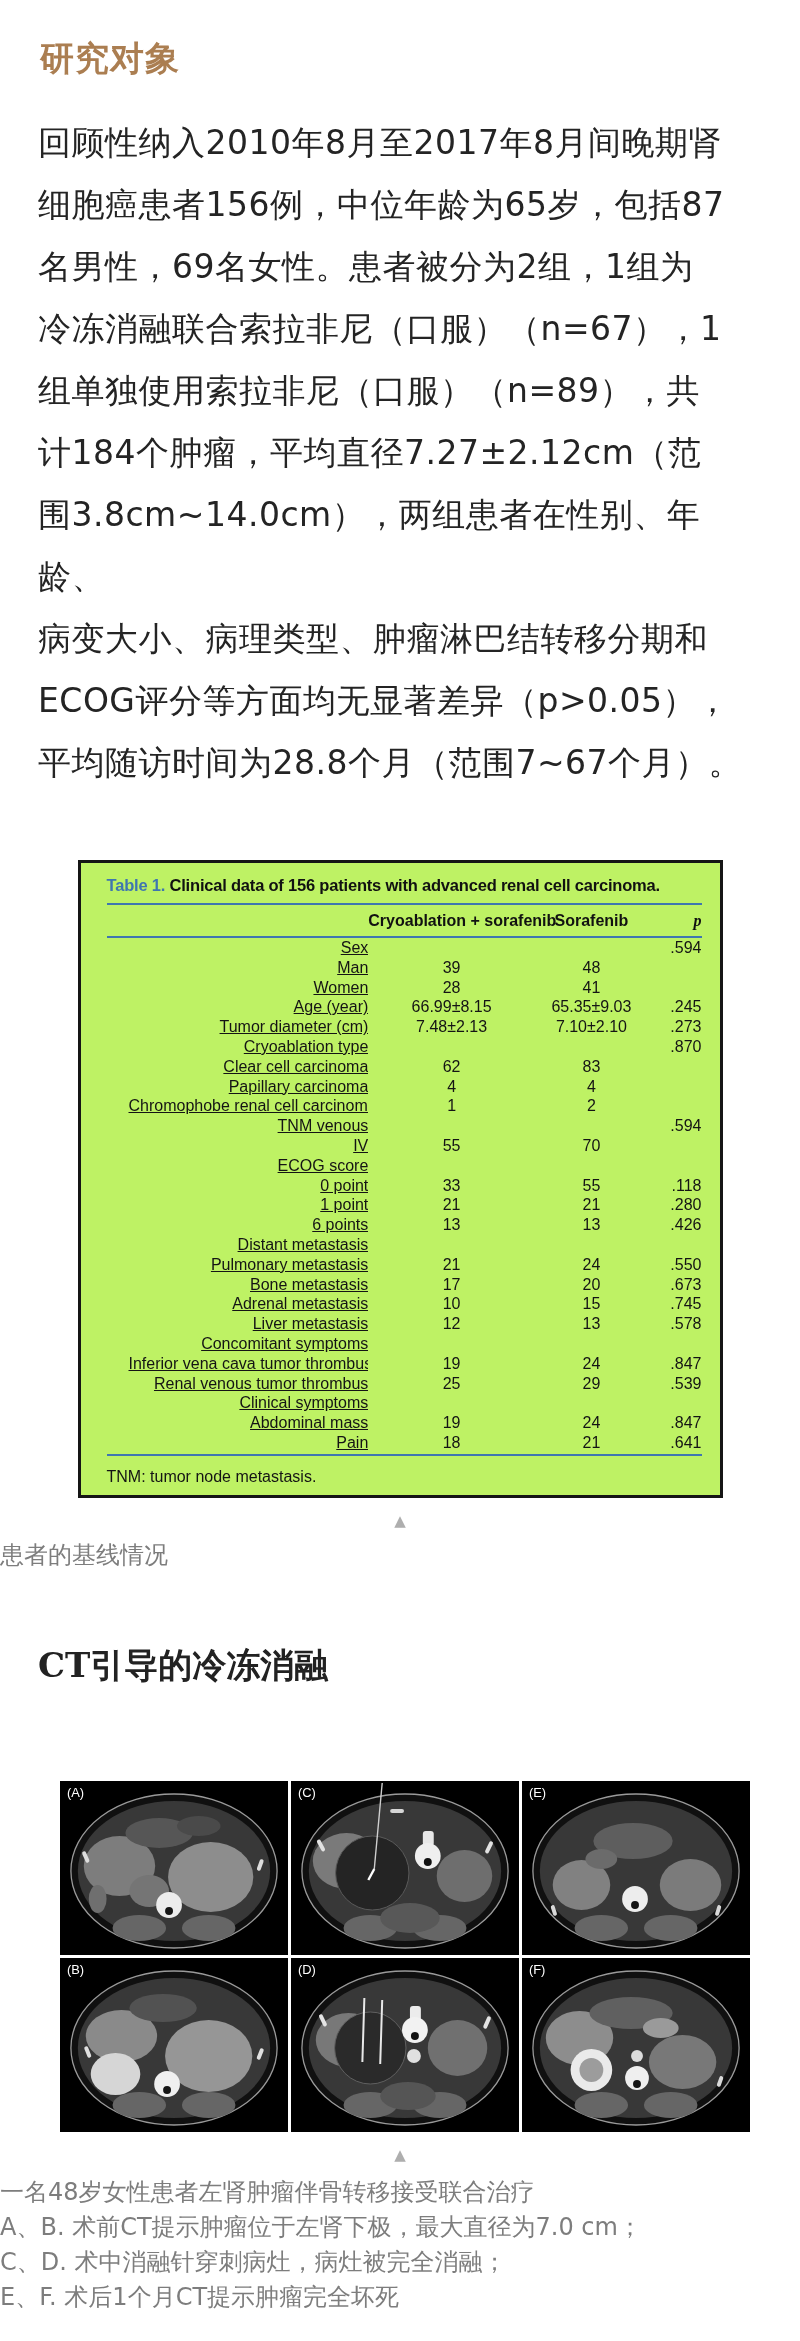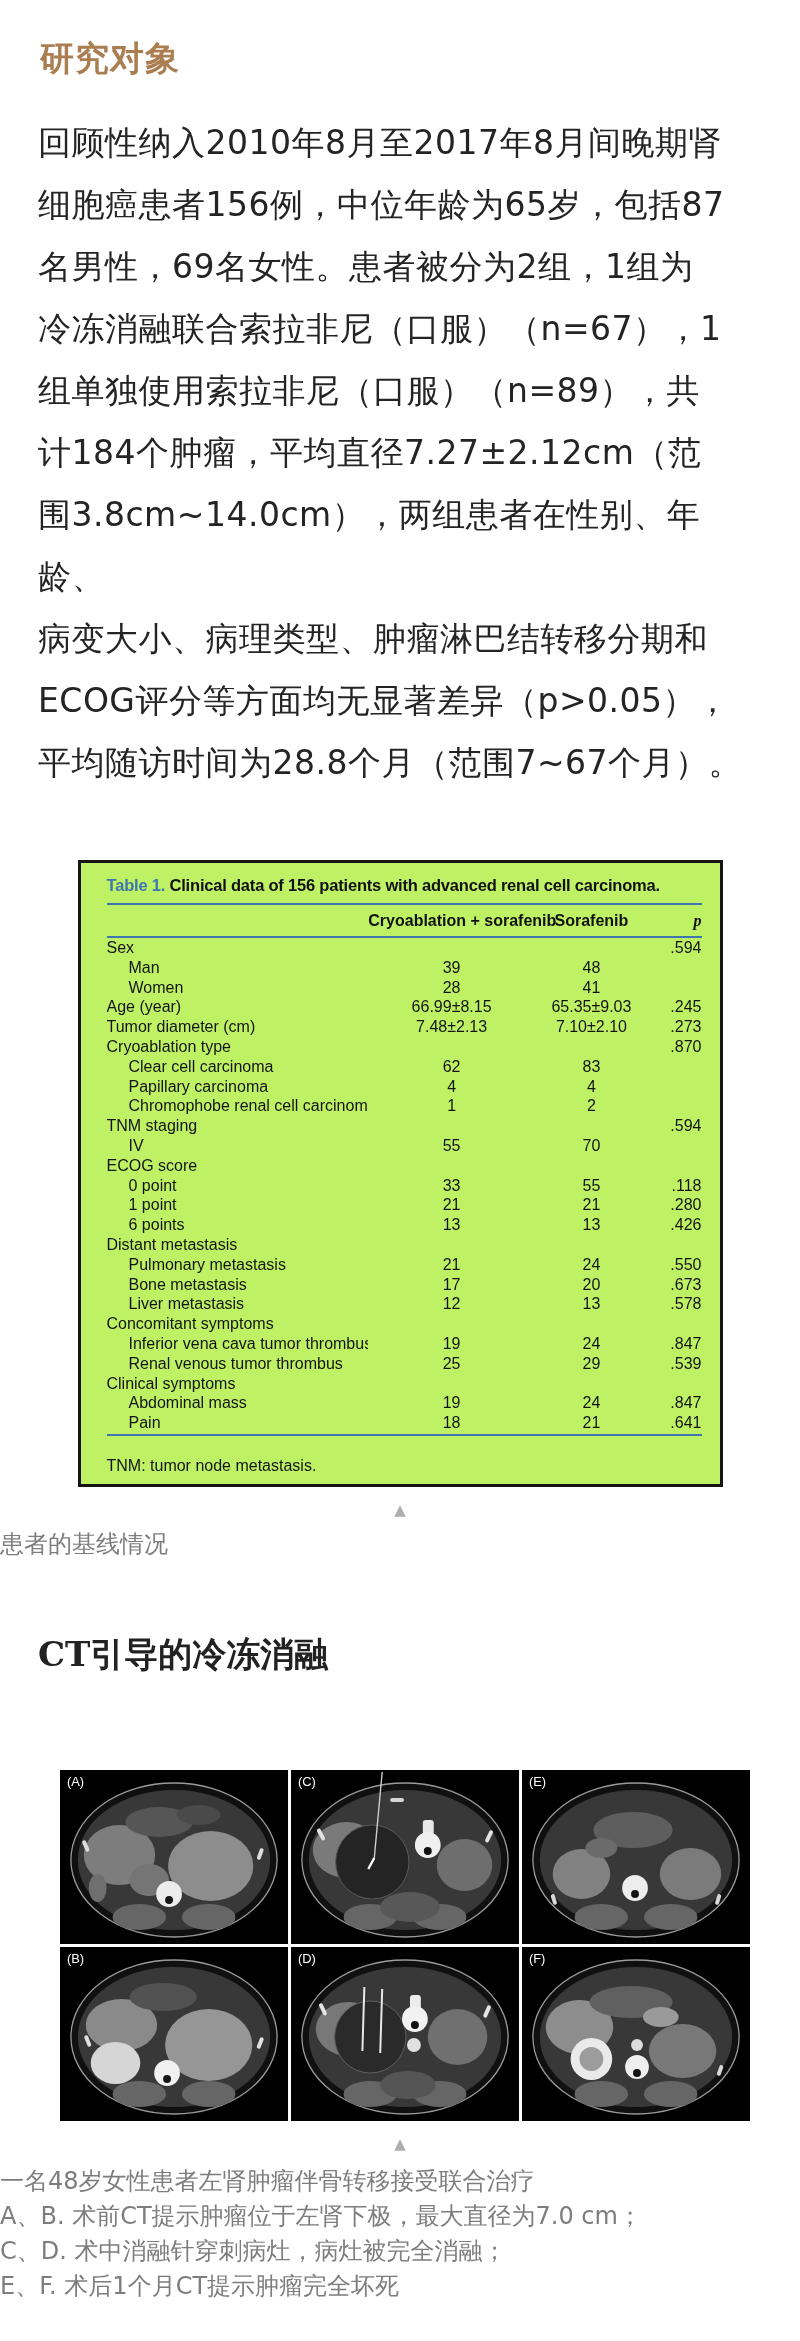--- a/index.html
+++ b/index.html
@@ -78,29 +78,29 @@
     border-bottom:2px solid var(--table-blue);
     white-space:nowrap;
   }
   table.clin td{
     font-size:16px;
     line-height:19.8px;
     color:#141414;
     white-space:nowrap;
     overflow:hidden;
   }
-  .c-label{text-align:left;}
+  .c-label{text-align:right;text-decoration:underline;}
   .ind{padding-left:22px;}
   .c-val{text-align:center;}
   .c-p{text-align:right;}
   th.c-p{font-style:italic;font-family:"Liberation Serif","DejaVu Serif",serif;font-size:17px;}
   .t-foot{
     border-top:2px solid var(--table-blue);
     margin-top:1px;
-    padding-top:21px;
+    padding-top:12px;
     font-size:16px;
     color:#141414;
   }
 
   .tri{
     text-align:center;
     color:var(--marker-gray);
     font-size:15px;
     margin-top:16px;
     line-height:1;
@@ -238,21 +238,21 @@
                 <td class="c-val">4</td>
                 <td class="c-p"></td>
               </tr>
               <tr>
                 <td class="c-label ind">Chromophobe renal cell carcinoma</td>
                 <td class="c-val">1</td>
                 <td class="c-val">2</td>
                 <td class="c-p"></td>
               </tr>
               <tr>
-                <td class="c-label">TNM staging</td>
+                <td class="c-label">TNM venous</td>
                 <td class="c-val"></td>
                 <td class="c-val"></td>
                 <td class="c-p">.594</td>
               </tr>
               <tr>
                 <td class="c-label ind">IV</td>
                 <td class="c-val">55</td>
                 <td class="c-val">70</td>
                 <td class="c-p"></td>
               </tr>
@@ -290,20 +290,26 @@
                 <td class="c-label ind">Pulmonary metastasis</td>
                 <td class="c-val">21</td>
                 <td class="c-val">24</td>
                 <td class="c-p">.550</td>
               </tr>
               <tr>
                 <td class="c-label ind">Bone metastasis</td>
                 <td class="c-val">17</td>
                 <td class="c-val">20</td>
                 <td class="c-p">.673</td>
+              </tr>
+              <tr>
+                <td class="c-label ind">Adrenal metastasis</td>
+                <td class="c-val">10</td>
+                <td class="c-val">15</td>
+                <td class="c-p">.745</td>
               </tr>
               <tr>
                 <td class="c-label ind">Liver metastasis</td>
                 <td class="c-val">12</td>
                 <td class="c-val">13</td>
                 <td class="c-p">.578</td>
               </tr>
               <tr>
                 <td class="c-label">Concomitant symptoms</td>
                 <td class="c-val"></td>

